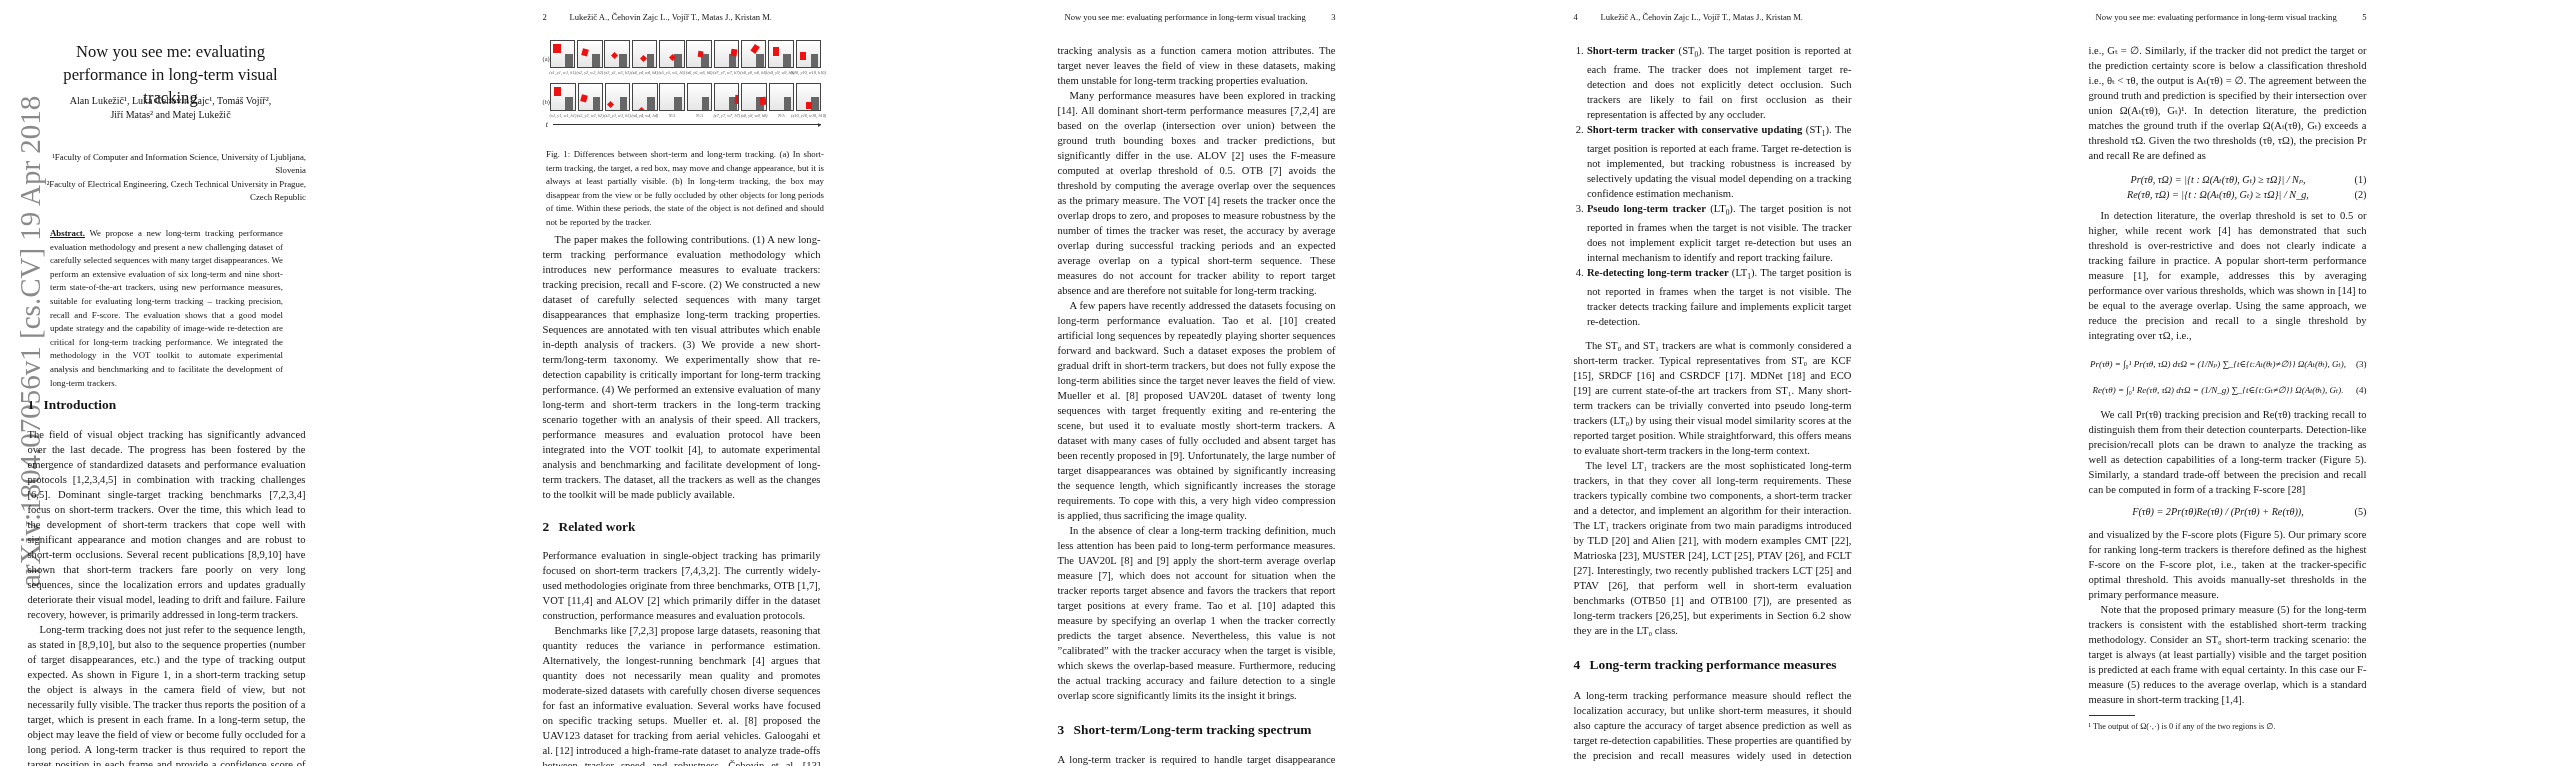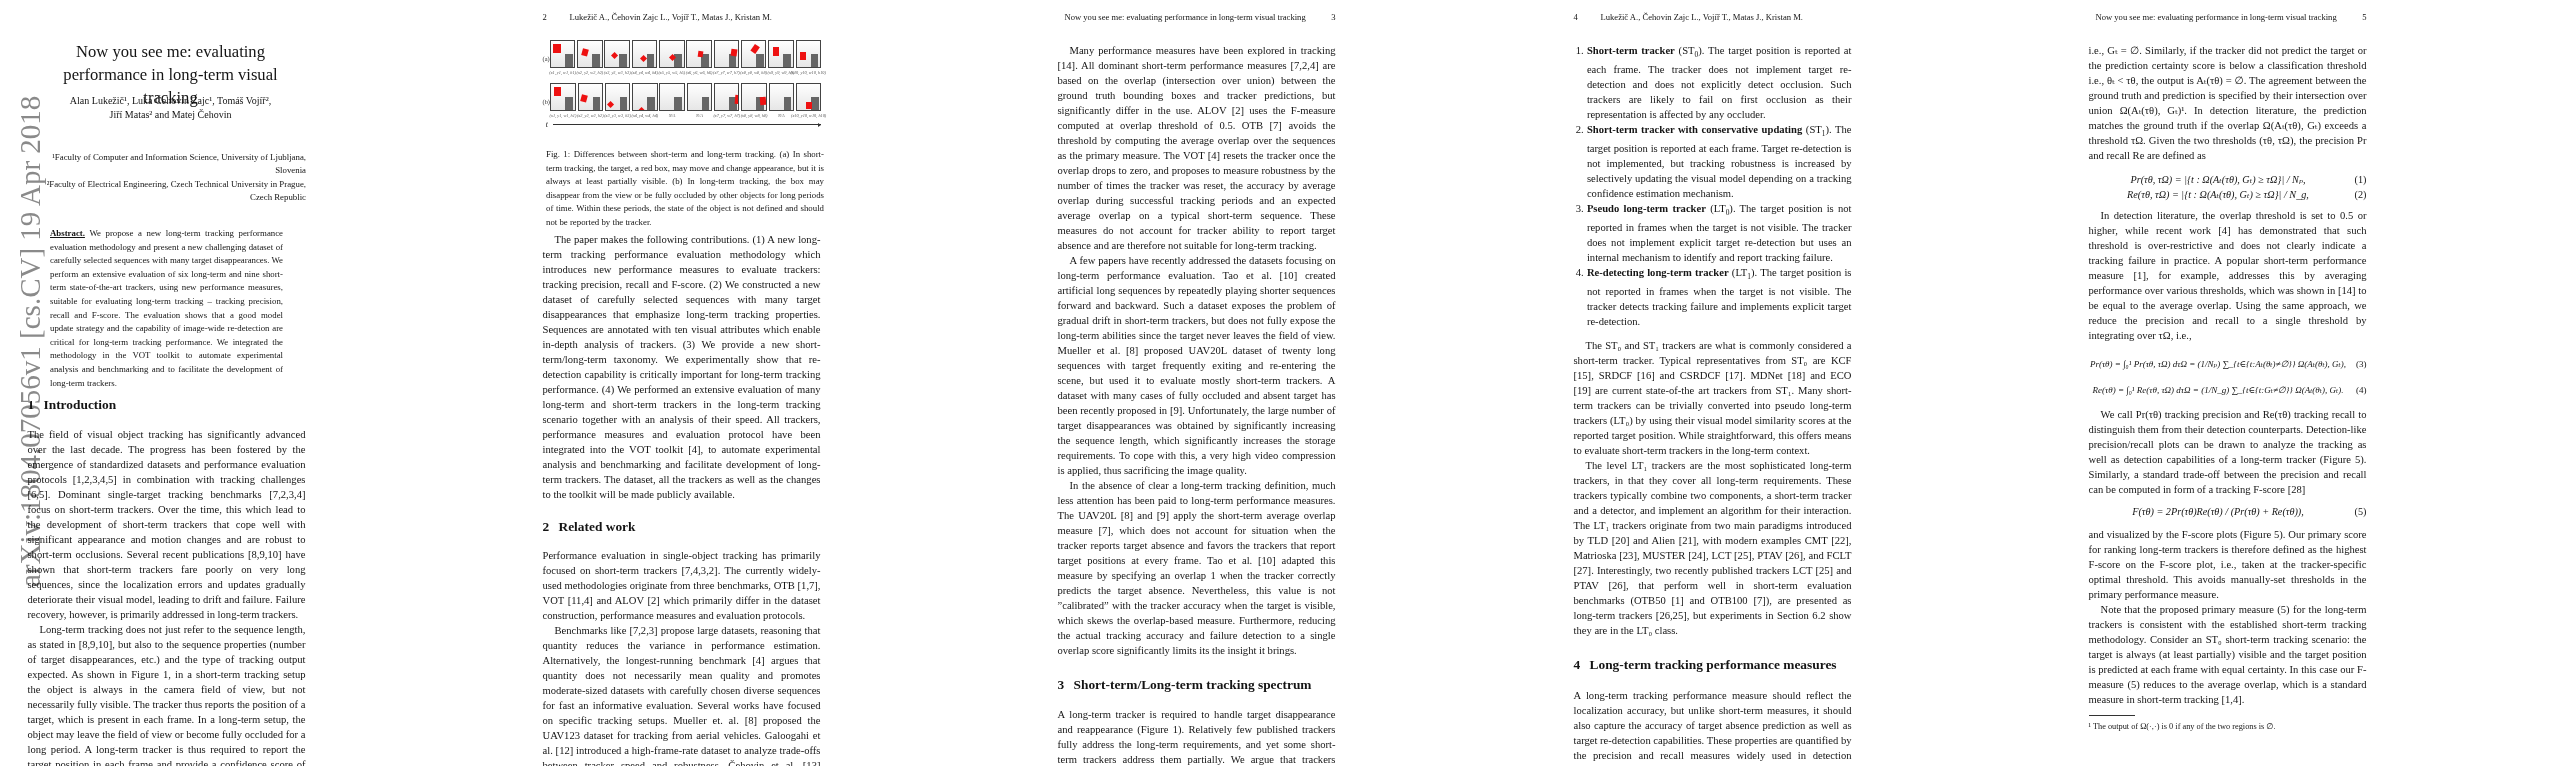--- a/index.html
+++ b/index.html
@@ -52,21 +52,21 @@
 </head>
 <body>
 
 <div class="page p1">
   <div class="arxiv-stamp">
     <span>arXiv:1804.07056v1  [cs.CV]  19 Apr 2018</span>
   </div>
   <h1 class="title">Now you see me: evaluating performance in long-term visual tracking</h1>
   <div class="authors">
     <div>Alan Lukežič¹, Luka Čehovin Zajc¹, Tomáš Vojíř²,</div>
-    <div>Jiří Matas² and Matej Čehovin</div>
+    <div>Jiří Matas² and Matej Lukežič</div>
   </div>
   <div class="affil">
     <div>¹Faculty of Computer and Information Science, University of Ljubljana, Slovenia</div>
     <div>²Faculty of Electrical Engineering, Czech Technical University in Prague, Czech Republic</div>
   </div>
   <div class="abstract">
     <b>Abstract.</b>
     <span>We propose a new long-term tracking performance evaluation methodology and present a new challenging dataset of carefully selected sequences with many target disappearances. We perform an extensive evaluation of six long-term and nine short-term state-of-the-art trackers, using new performance measures, suitable for evaluating long-term tracking – tracking precision, recall and F-score. The evaluation shows that a good model update strategy and the capability of image-wide re-detection are critical for long-term tracking performance. We integrated the methodology in the VOT toolkit to automate experimental analysis and benchmarking and to facilitate the development of long-term trackers.</span>
   </div>
   <div class="content" style="top:397px;">
@@ -252,20 +252,21 @@
     <p class="indent">Benchmarks like [7,2,3] propose large datasets, reasoning that quantity reduces the variance in performance estimation. Alternatively, the longest-running benchmark [4] argues that quantity does not necessarily mean quality and promotes moderate-sized datasets with carefully chosen diverse sequences for fast an informative evaluation. Several works have focused on specific tracking setups. Mueller et. al. [8] proposed the UAV123 dataset for tracking from aerial vehicles. Galoogahi et al. [12] introduced a high-frame-rate dataset to analyze trade-offs between tracker speed and robustness. Čehovin et al. [13] proposed a dataset with an active camera view control using omni directional videos for accurate</p>
   </div>
 </div>
 
 <div class="page p3">
   <div class="running-head right">
     <span class="rtitle">Now you see me: evaluating performance in long-term visual tracking</span>
     <span>3</span>
   </div>
   <div class="content body-text" style="top:43px;">
+    <p>tracking analysis as a function camera motion attributes. The target never leaves the field of view in these datasets, making them unstable for long-term tracking properties evaluation.</p>
     <p class="indent">Many performance measures have been explored in tracking [14]. All dominant short-term performance measures [7,2,4] are based on the overlap (intersection over union) between the ground truth bounding boxes and tracker predictions, but significantly differ in the use. ALOV [2] uses the F-measure computed at overlap threshold of 0.5. OTB [7] avoids the threshold by computing the average overlap over the sequences as the primary measure. The VOT [4] resets the tracker once the overlap drops to zero, and proposes to measure robustness by the number of times the tracker was reset, the accuracy by average overlap during successful tracking periods and an expected average overlap on a typical short-term sequence. These measures do not account for tracker ability to report target absence and are therefore not suitable for long-term tracking.</p>
     <p class="indent">A few papers have recently addressed the datasets focusing on long-term performance evaluation. Tao et al. [10] created artificial long sequences by repeatedly playing shorter sequences forward and backward. Such a dataset exposes the problem of gradual drift in short-term trackers, but does not fully expose the long-term abilities since the target never leaves the field of view. Mueller et al. [8] proposed UAV20L dataset of twenty long sequences with target frequently exiting and re-entering the scene, but used it to evaluate mostly short-term trackers. A dataset with many cases of fully occluded and absent target has been recently proposed in [9]. Unfortunately, the large number of target disappearances was obtained by significantly increasing the sequence length, which significantly increases the storage requirements. To cope with this, a very high video compression is applied, thus sacrificing the image quality.</p>
     <p class="indent">In the absence of clear a long-term tracking definition, much less attention has been paid to long-term performance measures. The UAV20L [8] and [9] apply the short-term average overlap measure [7], which does not account for situation when the tracker reports target absence and favors the trackers that report target positions at every frame. Tao et al. [10] adapted this measure by specifying an overlap 1 when the tracker correctly predicts the target absence. Nevertheless, this value is not ”calibrated” with the tracker accuracy when the target is visible, which skews the overlap-based measure. Furthermore, reducing the actual tracking accuracy and failure detection to a single overlap score significantly limits its the insight it brings.</p>
     <div class="sec-head" style="margin-top:19px; margin-bottom:15.3px;">
       <span class="num">3</span>
       <span>Short-term/Long-term tracking spectrum</span>
     </div>
     <p><span>A long-term tracker is required to handle target disappearance and reappearance (Figure 1). Relatively few published trackers fully address the long-term requirements, and yet some short-term trackers address them partially. We argue that trackers should not be simply classified as short-term or long-term, but they rather cover an entire short-term–long-term </span></p>
   </div>
 </div>

